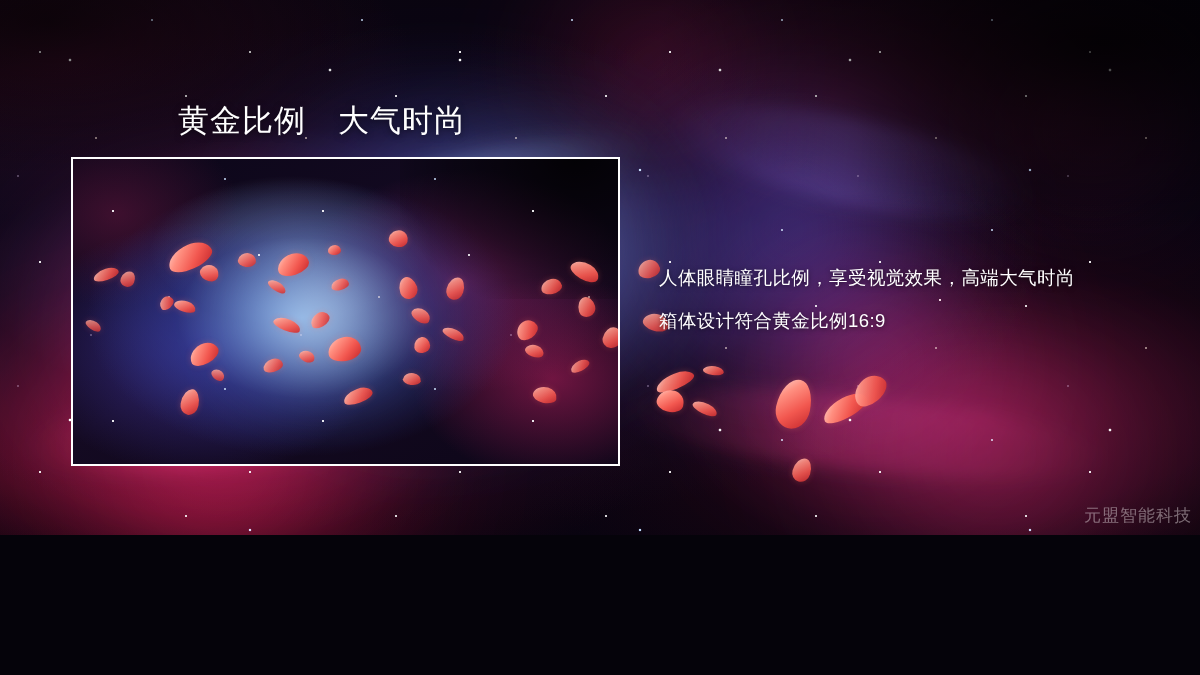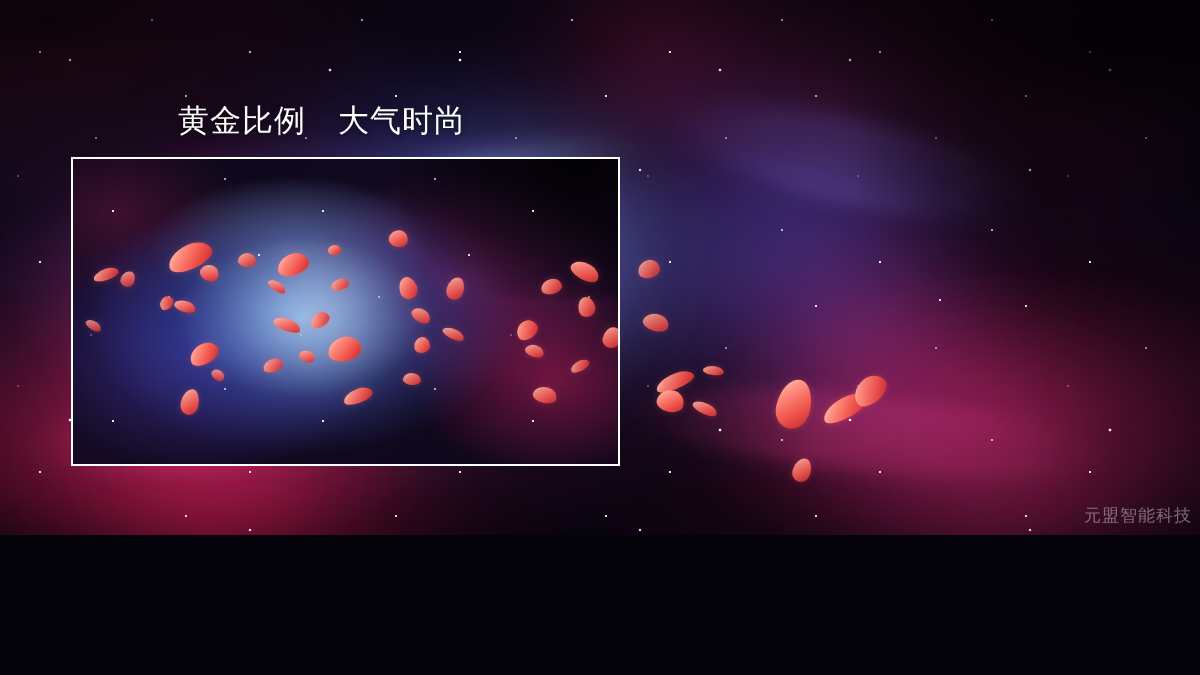--- a/index.html
+++ b/index.html
@@ -267,16 +267,18 @@
           <div class="petal" style="left: 48px; top: 112px; width: 14px; height: 16px; opacity: 0.85; transform: rotate(22deg);"></div>
           <div class="petal" style="left: 12px; top: 162px; width: 17px; height: 9px; opacity: 0.8; transform: rotate(34deg);"></div>
           <div class="petal" style="left: 530px; top: 168px; width: 18px; height: 21px; opacity: 0.9; transform: rotate(12deg);"></div>
         </div>
     </div>
   </div>
 
   <div id="title">黄金比例　大气时尚</div>
 
   <div id="body-text">
+    <div class="line">人体眼睛瞳孔比例，享受视觉效果，高端大气时尚</div>
+    <div class="line">箱体设计符合黄金比例16:9</div>
   </div>
 
   <div id="watermark">元盟智能科技</div>
 </div>
 
 </body></html>

